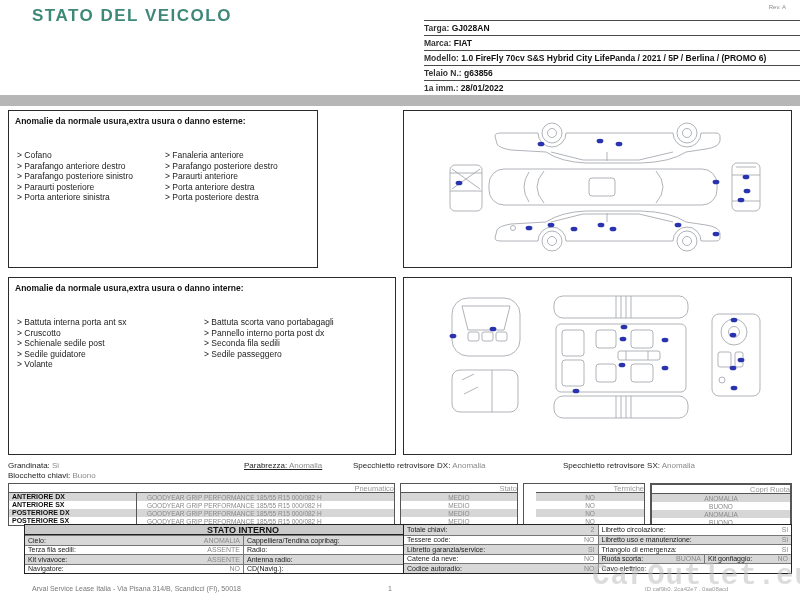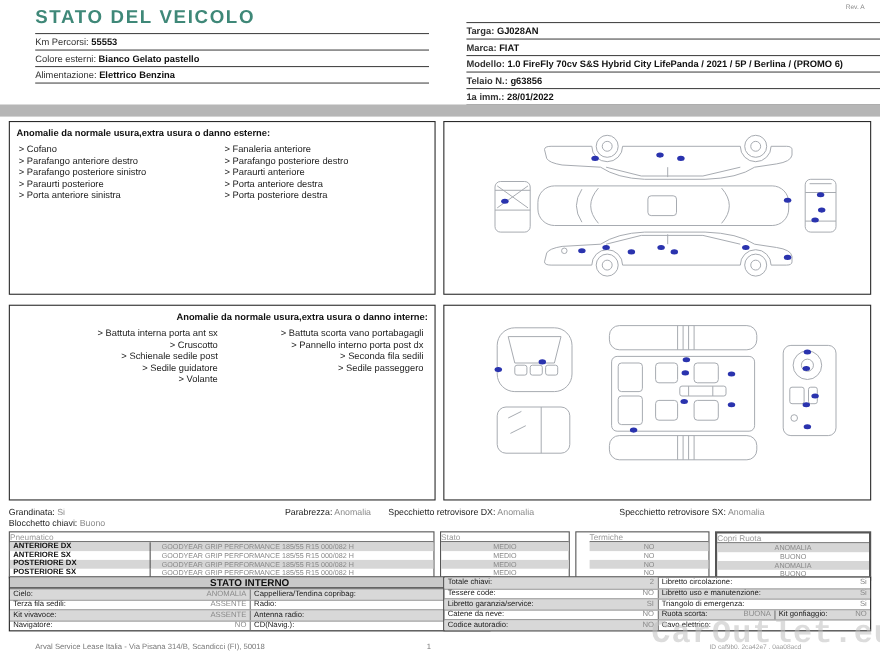--- a/index.html
+++ b/index.html
@@ -16,55 +16,55 @@
   .hfields.left  { left:32px;  top:30px; width:358px; }
   .hfields.right { left:424px; top:20px; width:392px;font-weight:bold; }
   .frow { border-bottom:1px solid #4a4a4a; font-size:8.5px; line-height:11px;
           padding:2px 0 1px 0; color:#333; }
   .frow b { color:#111; }
 
   .grayband { position:absolute; left:0; top:95px; width:800px; height:11px; background:#b6b6b6; }
 
   
   .panel { position:absolute; border:1px solid #2b2b2b; background:#fff; }
-  .p-ext-list { left:8px;   top:110px; width:388px; height:158px; }
+  .p-ext-list { left:8px;   top:110px; width:310px; height:158px; }
   .p-ext-diag { left:403px; top:110px; width:389px; height:158px; }
-  .p-int-list { left:8px;   top:277px; width:388px; height:178px;text-align:right; }
+  .p-int-list { left:8px;   top:277px; width:388px; height:178px; }
   .p-int-diag { left:403px; top:277px; width:389px; height:178px; }
 
   .anom-title { font-weight:bold; font-size:8.5px; padding:5px 6px 3px 6px; color:#111; }
-  .anom-cols { display:flex; padding:1px 4px 0 8px; }
+  .anom-cols { display:flex; padding:1px 4px 0 8px;margin-top:20px; }
   .anom-col { width:50%; font-size:8.5px; line-height:10.5px; color:#222; padding-right:6px; }
   .anom-item::before { content:"> "; }
 
   svg .ln { fill:none; stroke:#a6aab0; stroke-width:0.9; }
   svg .mk { fill:#2a33ae; stroke:none; }
 
   
   .cond { position:absolute; font-size:8px; color:#222; white-space:nowrap; }
   .cond .v { color:#8a8a8a; }
 
   
   .tbox { position:absolute; top:483px; border:1px solid #555; background:#fff; }
   .tb1 { left:8px;   width:387px; }
   .tb2 { left:400px; width:118px; }
   .tb3 { left:523px; width:122px;padding-left:12px; }
   .tb4 { left:650px; width:142px; border:2px solid #555; }
-  .thead { height:9px; font-size:7.5px; color:#999; text-align:left; line-height:9px;
+  .thead { height:9px; font-size:7.5px; color:#999; text-align:right; line-height:9px;
            border-bottom:1px solid #555; }
   .trow { height:8px; display:flex; align-items:center; font-size:6.5px; }
   .trow.g { background:#d6d6d6; }
   .tpos  { width:128px; font-size:7px; font-weight:bold; color:#111; padding-left:3px;
            border-right:1px solid #555; height:8px; line-height:8px; }
   .tspec { color:#8a8a8a; padding-left:10px; }
   .tcen  { width:100%; text-align:center; color:#8a8a8a; }
 
   
   .bbox { position:absolute; top:524px; border:1px solid #222; background:#fff; }
-  .bb-si  { left:8px;   width:438px; }
+  .bb-si  { left:24px;   width:438px; }
   .bb-doc { left:403px; width:389px; }
   .bhead { background:#c9c9c9; border-bottom:1px solid #222; font-weight:bold;
            text-align:center; font-size:9px; line-height:10px; height:10px; color:#111; }
   .brow { display:flex; height:9.5px; border-top:1px solid #777; }
   .brow:first-of-type { border-top:none; }
   .bcell { width:50%; display:flex; justify-content:space-between; align-items:center;
            font-size:7px; padding:0 3px; }
   .bcell + .bcell { border-left:1px solid #777; }
   .bcell .v { color:#8a8a8a; }
   .bcell.g { background:#d8d8d8; }
@@ -85,25 +85,20 @@
                font-family:Liberation Mono, monospace; }
 </style>
 </head>
 <body>
 
 <div class="page">
 
   <div class="title">STATO DEL VEICOLO</div>
   <div class="rev">Rev. A</div>
 
-  <div class="hfields left">
-    <div class="frow"><span>Km Percorsi: </span><b>55553</b></div>
-    <div class="frow"><span>Colore esterni: </span><b>Bianco Gelato pastello</b></div>
-    <div class="frow"><span>Alimentazione: </span><b>Elettrico Benzina</b></div>
-  </div>
 
   <div class="hfields right">
     <div class="frow"><span>Targa: </span><b>GJ028AN</b></div>
     <div class="frow"><span>Marca: </span><b>FIAT</b></div>
     <div class="frow"><span>Modello: </span><b>1.0 FireFly 70cv S&amp;S Hybrid City LifePanda / 2021 / 5P / Berlina / (PROMO 6)</b></div>
     <div class="frow"><span>Telaio N.: </span><b>g63856</b></div>
     <div class="frow"><span>1a imm.: </span><b>28/01/2022</b></div>
   </div>
 
   <div class="grayband"></div>
@@ -258,21 +253,21 @@
         <ellipse class="mk" cx="330" cy="42" rx="3.4" ry="2.3"></ellipse>
           <ellipse class="mk" cx="329" cy="57" rx="3.4" ry="2.3"></ellipse>
         <ellipse class="mk" cx="337" cy="82" rx="3.4" ry="2.3"></ellipse>
           <ellipse class="mk" cx="329" cy="90" rx="3.4" ry="2.3"></ellipse>
         <ellipse class="mk" cx="330" cy="110" rx="3.4" ry="2.3"></ellipse>
       </g>
     </svg>
   </div>
 
   <div class="cond" style="left:8px; top:461px;"><span>Grandinata: </span><span class="v">Si</span></div>
-  <div class="cond" style="left:259px; top:461px;"><span>Parabrezza: </span><span class="v">Anomalia</span></div>
+  <div class="cond" style="left:244px; top:461px;text-decoration:underline;"><span>Parabrezza: </span><span class="v">Anomalia</span></div>
   <div class="cond" style="left:353px; top:461px;"><span>Specchietto retrovisore DX: </span><span class="v">Anomalia</span></div>
   <div class="cond" style="left:563px; top:461px;"><span>Specchietto retrovisore SX: </span><span class="v">Anomalia</span></div>
   <div class="cond" style="left:8px; top:471px;"><span>Blocchetto chiavi: </span><span class="v">Buono</span></div>
 
   <div class="tbox tb1">
     <div class="thead">Pneumatico</div>
     <div class="trow g">
         <div class="tpos">ANTERIORE DX</div>
         <div class="tspec">GOODYEAR GRIP PERFORMANCE  185/55 R15 000/082 H</div>
       </div>

